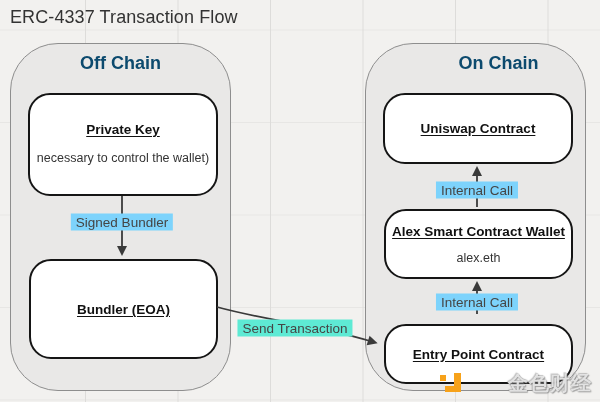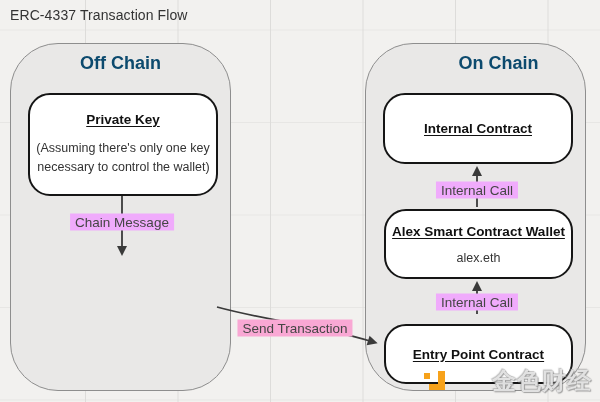--- a/index.html
+++ b/index.html
@@ -9,21 +9,21 @@
     position:relative;overflow:hidden;
     background-color:#f2f1ef;
     background-image:
       linear-gradient(to right, #dddcda 1px, transparent 1px),
       linear-gradient(to bottom, #e7e6e4 1px, transparent 1px);
     background-size:92.5px 92.5px, 92.5px 92.5px;
     background-position:85px 0, 0 29.5px;
   }
   .page-title{
     position:absolute;left:10px;top:7px;
-    font-size:14px;color:#333;letter-spacing:.1px;
+    font-size:18px;color:#333;letter-spacing:.1px;
   }
   .container{
     position:absolute;top:43px;height:348px;width:221px;
     background:#e9e8e7;border:1.5px solid #8e8e8e;border-radius:48px;
     box-sizing:border-box;z-index:1;
   }
   .container.off{left:10px;}
   .container.on{left:365px;padding-left:46px;}
   .container-title{
     margin-top:9px;text-align:center;
@@ -50,60 +50,62 @@
   .n-uniswap .node-sub{margin-top:13px;}
   .n-alex{left:18px;top:165px;width:189px;height:70px;}
   .n-alex .node-sub{margin-top:12px;}
   .n-entry{left:18px;top:280px;width:189px;height:60px;}
   
   svg.arrows{position:absolute;left:0;top:0;z-index:2;}
   .edge-label{
     position:absolute;z-index:3;transform:translate(-50%,-50%);
     font-size:13.5px;color:#454545;padding:1px 5px;white-space:nowrap;
   }
-  .edge-label.on-container{background:#f0abfc;}
-  .edge-label.on-page{background:#f9a8d4;}
+  .edge-label.on-container{background:#7dd3fc;}
+  .edge-label.on-page{background:#5eead4;}
   
   .watermark{
     position:absolute;right:8px;bottom:5px;z-index:6;
     display:flex;align-items:center;gap:4px;
   }
   .wm-logo{position:relative;width:21px;height:21px;}
   .wm-logo span{position:absolute;background:#f7a21a;}
   .wm-sq{left:0;top:2px;width:6px;height:6px;}
   .wm-bar-v{right:0;top:0;width:7px;height:19px;}
   .wm-bar-h{right:0;bottom:2px;width:16px;height:6px;}
   .wm-text{
-    font-size:24px;font-weight:bold;letter-spacing:1px;
+    font-size:20px;font-weight:bold;letter-spacing:1px;
     color:rgba(255,255,255,0.78);
     text-shadow:0 0 1px rgba(110,110,110,.9),1px 1px 1px rgba(120,120,120,.6),-1px -1px 1px rgba(160,160,160,.5);
     font-family:"DejaVu Sans", sans-serif;
     margin-left:43px;
   }
 </style>
 </head>
 <body>
 
 <div class="page-title">ERC-4337 Transaction Flow</div>
 
 <div class="container off">
   <div class="container-title">Off Chain</div>
   <div class="node n-private">
     <div class="node-title">Private Key</div>
     <div class="node-sub">
-        <span style="display:block">(Assuming there's only one key</span>
         <span style="display:block">necessary to control the wallet)</span>
       </div>
+  </div>
+  <div class="node n-bundler">
+    <div class="node-title">Bundler (EOA)</div>
   </div>
 </div>
 
 <div class="container on">
   <div class="container-title">On Chain</div>
   <div class="node n-uniswap">
-    <div class="node-title">Internal Contract</div>
+    <div class="node-title">Uniswap Contract</div>
   </div>
   <div class="node n-alex">
     <div class="node-title">Alex Smart Contract Wallet</div>
     <div class="node-sub">alex.eth</div>
   </div>
   <div class="node n-entry">
     <div class="node-title">Entry Point Contract</div>
   </div>
 </div>
 
@@ -116,21 +118,21 @@
 
   <path d="M122,196 L122,248" stroke="#3a3a3a" stroke-width="1.8" fill="none" marker-end="url(#ah)"></path>
 
   <path d="M217,307 C268,321 318,325 370,341" stroke="#3a3a3a" stroke-width="1.8" fill="none" marker-end="url(#ah)"></path>
 
   <path d="M477,207 L477,174" stroke="#3a3a3a" stroke-width="1.8" fill="none" marker-end="url(#ah)"></path>
 
   <path d="M477,314 L477,289" stroke="#3a3a3a" stroke-width="1.8" fill="none" marker-end="url(#ah)"></path>
 </svg>
 
-<div class="edge-label on-container" style="left:122px;top:222px;">Chain Message</div>
+<div class="edge-label on-container" style="left:122px;top:222px;">Signed Bundler</div>
 <div class="edge-label on-page" style="left:295px;top:328px;">Send Transaction</div>
 <div class="edge-label on-container" style="left:477px;top:190px;">Internal Call</div>
 <div class="edge-label on-container" style="left:477px;top:302px;">Internal Call</div>
 
 <div class="watermark">
   <div class="wm-logo">
     <span class="wm-sq"></span>
       <span class="wm-bar-v"></span>
       <span class="wm-bar-h"></span>
   </div>

